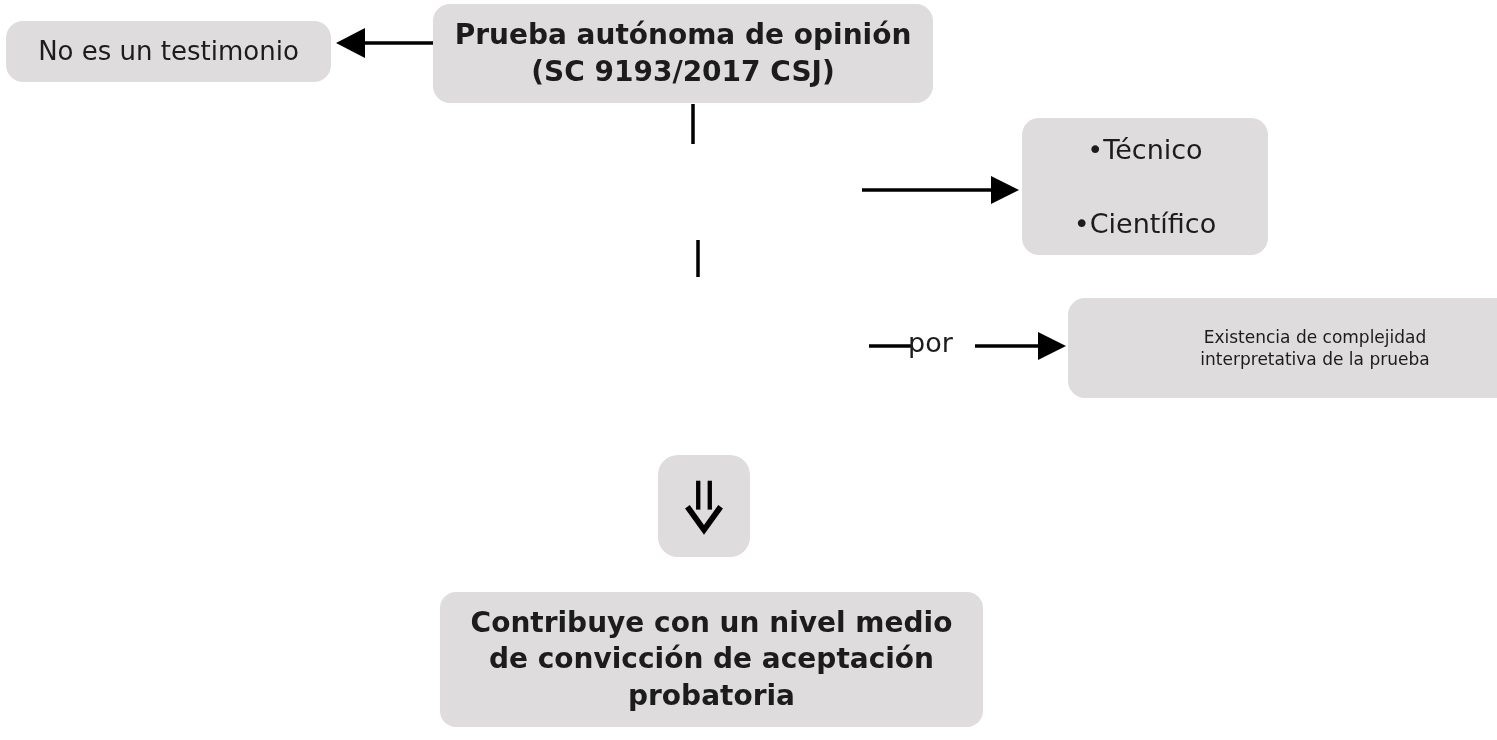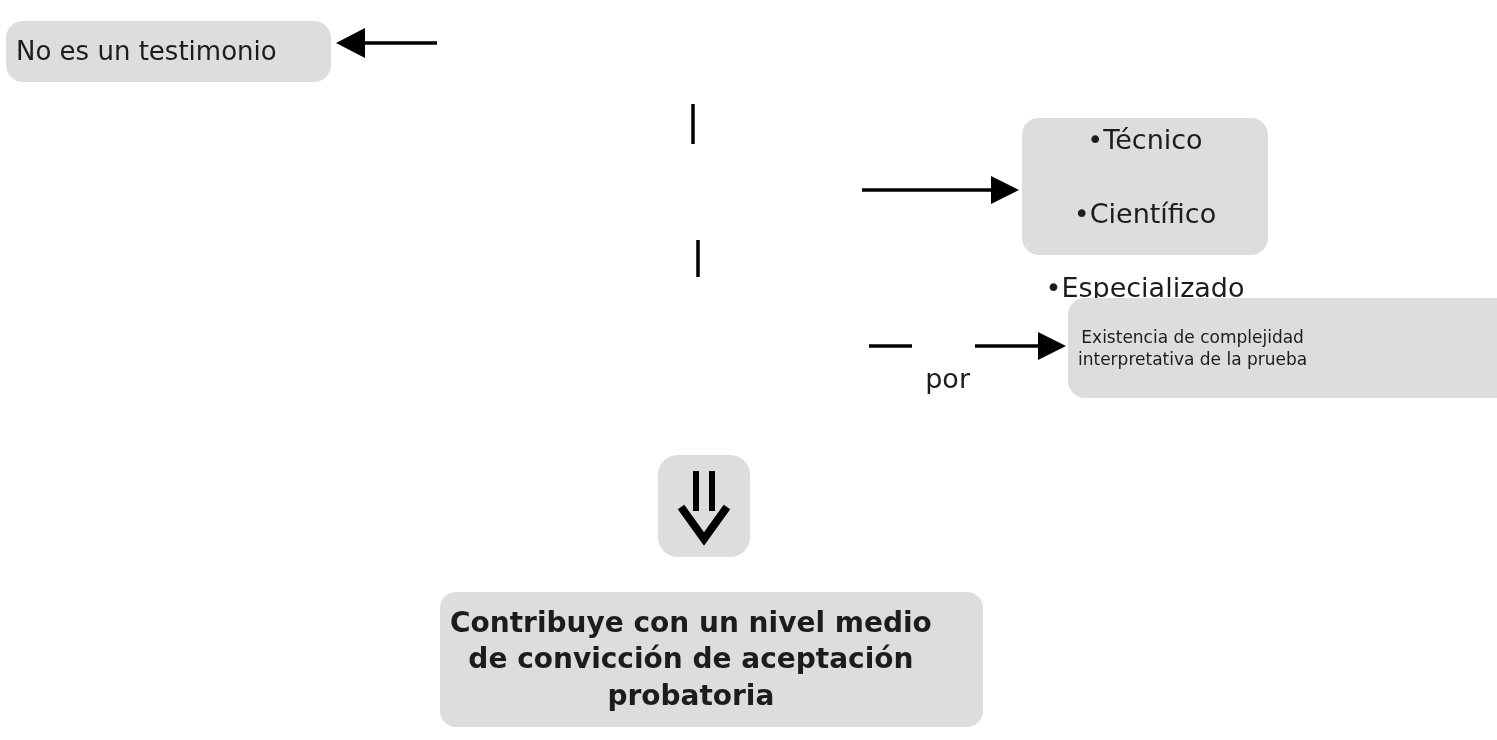--- a/index.html
+++ b/index.html
@@ -15,47 +15,46 @@
     font-family: "DejaVu Sans", "Liberation Sans", sans-serif;
     color: var(--text-color, #1c1c1c);
     overflow: hidden;
   }
   .node {
     position: absolute;
     background: var(--node-fill, #dedcdc);
     border-radius: 17px;
     display: flex;
     align-items: center;
-    justify-content: flex-start;
+    justify-content: center;
     text-align: center;
     white-space: pre-line;
     line-height: 1.3;
     box-sizing: border-box;
-    padding: 4px 10px;
+    padding: 4px 20px;
   }
   .bold { font-weight: bold; }
 
   #node-not-testimony { left: 6px;    top: 21px;  width: 325px; height: 61px;  font-size: 26px; }
   #node-title         { left: 433px;  top: 4px;   width: 500px; height: 99px;  font-size: 28px; }
   #node-person        { left: 532px;  top: 145px; width: 330px; height: 94px;  font-size: 27px; }
   #node-knowledge     { left: 1022px; top: 118px; width: 246px; height: 137px; font-size: 27px; flex-direction: column; gap: 39px; }
   #node-opinions      { left: 548px;  top: 278px; width: 322px; height: 130px; font-size: 27px; }
   #node-complexity    { left: 1068px; top: 298px; width: 494px; height: 100px; font-size: 17px; }
   #node-double-arrow  { left: 658px;  top: 455px; width: 92px;  height: 102px; border-radius: 20px; }
   #node-conclusion    { left: 440px;  top: 592px; width: 543px; height: 135px; font-size: 28px; border-radius: 16px; }
 
   #label-por {
     position: absolute;
     left: 908px;
     top: 327px;
     width: 62px;
-    text-align: right;
+    text-align: left;
     font-size: 27px;
     line-height: 1.2;
-    margin-top: 36px;
   }
 
   #connector-layer {
     position: absolute;
     left: 0;
     top: 0;
     width: 1497px;
     height: 740px;
     pointer-events: none;
   }
@@ -99,26 +98,29 @@
       <line class="connector" x1="869" y1="346" x2="912" y2="346"></line>
       <line class="connector" x1="975" y1="346" x2="1040" y2="346"></line>
       <polygon class="arrowhead" points="1066,346 1038,332 1038,360"></polygon>
     </g>
   </svg>
 
   <div class="node" id="node-not-testimony">
     <span>No es un testimonio</span>
   </div>
 
+  <div class="node bold" id="node-title">
+    <span>Prueba autónoma de opinión
+(SC 9193/2017 CSJ)</span>
+  </div>
 
 
   <div class="node" id="node-knowledge">
     <span class="bullet-line">•Técnico</span>
     <span class="bullet-line">•Científico</span>
-    <span class="bullet-line">•Especializado</span>
   </div>
 
 
   <div id="label-por">por</div>
 
   <div class="node" id="node-complexity">
     <span>Existencia de complejidad
 interpretativa de la prueba</span>
   </div>
 

